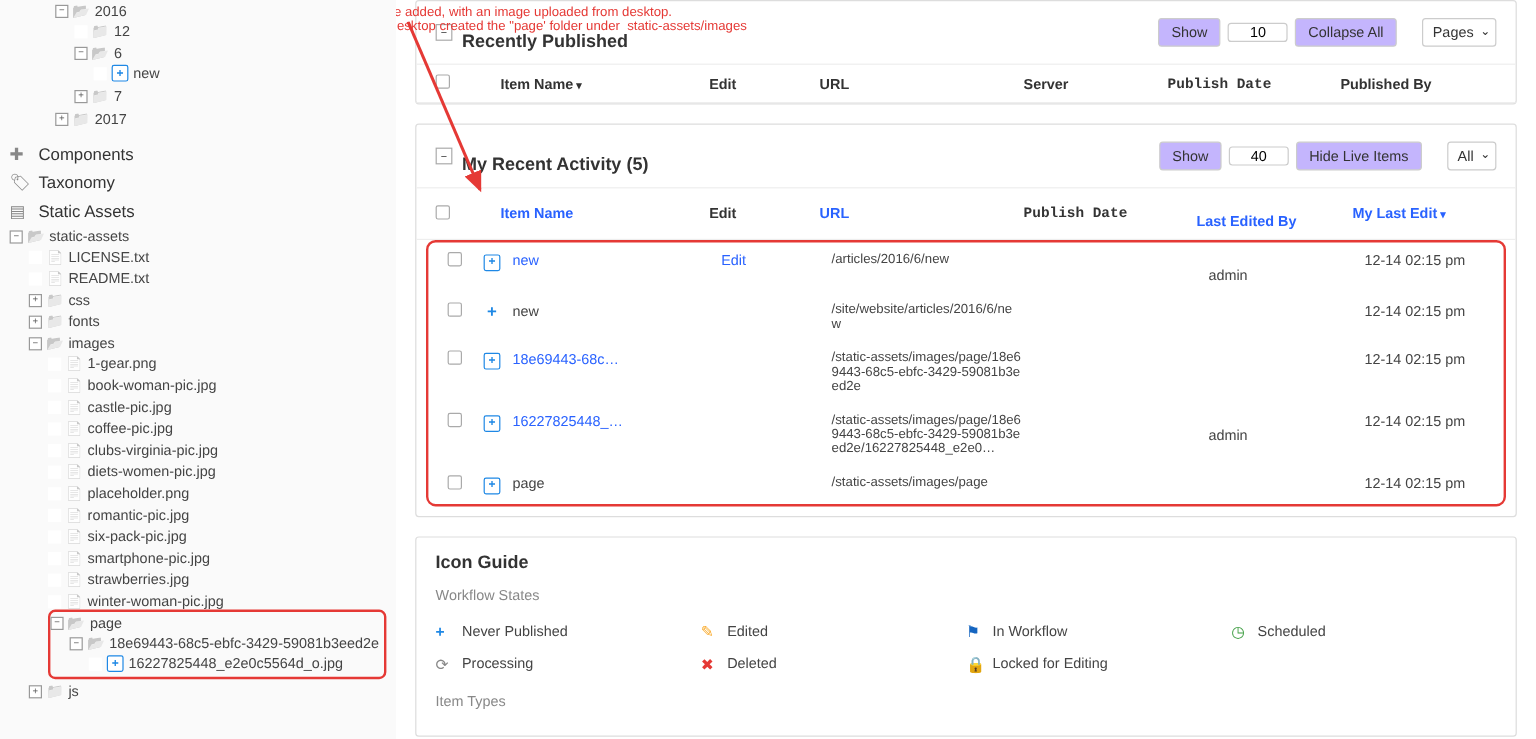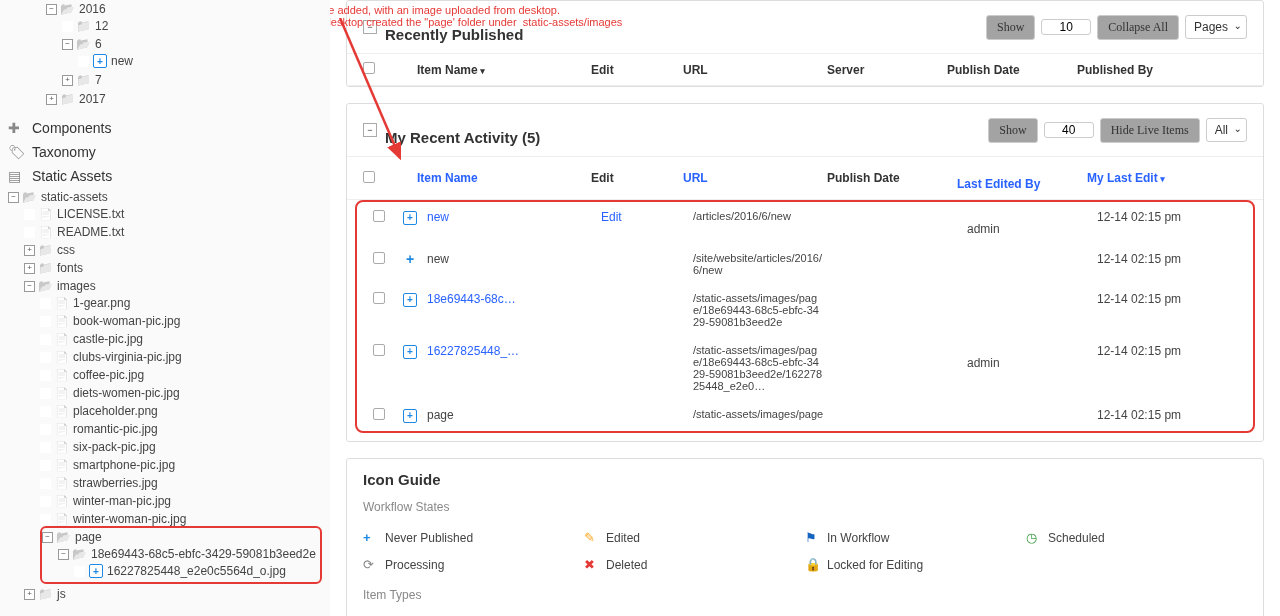--- a/index.html
+++ b/index.html
@@ -22,34 +22,34 @@
 .tree .label { font-size: 12px; color: #444; cursor: pointer; }
 .section-head { display: flex; align-items: center; gap: 8px; font-size: 14px; color: #333; padding: 4px 0; font-weight: 400; }
 .section-head .sicon { width: 16px; color: #888; font-size: 14px; }
 .highlight-box { border: 2px solid #e53935; border-radius: 6px; padding: 2px; margin-top: -2px; }
 .main { flex: 1; padding: 0 16px 16px 16px; overflow-y: auto; position: relative; }
 .panel { border: 1px solid #ddd; border-radius: 3px; margin-bottom: 16px; background: #fff; }
 .panel-head { display: flex; align-items: center; padding: 10px 16px; border-bottom: 1px solid #eee; gap: 8px; }
 .panel-head .collapse { width: 14px; height: 14px; border: 1px solid #aaa; display: inline-flex; align-items: center; justify-content: center; font-size: 9px; cursor: pointer; }
 .panel-head h3 { font-size: 15px; font-weight: 600; color: #333; margin-top: 15px; }
 .panel-controls { margin-left: auto; display: flex; gap: 6px; align-items: center; }
-.btn { background: #a3a3a3; border: 1px solid #ccc; border-radius: 3px; padding: 4px 10px; font-size: 12px; cursor: pointer; color: #333; font-family: Liberation Serif, serif; }
+.btn { background: #c4b5fd; border: 1px solid #ccc; border-radius: 3px; padding: 4px 10px; font-size: 12px; cursor: pointer; color: #333; }
 .input-sm { width: 50px; padding: 0 6px; border: 1px solid #ccc; border-radius: 3px; font-size: 12px; text-align: center; }
-.select { border: 1px solid #ccc; border-radius: 3px; padding: 4px 18px 4px 8px; font-size: 12px; background: #fff; position: relative; cursor: pointer; }
+.select { border: 1px solid #ccc; border-radius: 3px; padding: 4px 18px 4px 8px; font-size: 12px; background: #fff; position: relative; cursor: pointer; margin-left: 15px; }
 .select::after { content: "⌄"; position: absolute; right: 4px; font-size: 10px; }
 .columns { display: flex; padding: 8px 16px; border-bottom: 1px solid #eee; font-size: 12px; font-weight: 600; color: #333; align-items: center; }
 .columns .link { color: #2962ff; cursor: pointer; }
 .columns .sort::after { content: " ▾"; font-size: 9px; }
 .col-cb { width: 30px; }
 .col-ico { width: 24px; }
 .col-name { width: 130px; }
 .col-edit { width: 92px; margin-left: 44px; }
-.col-url { width: 144px; }
+.col-url { width: 170px; }
 .col-server { width: 120px; }
-.col-pubdate { width: 130px; }
+.col-pubdate { width: 144px; font-family: Liberation Mono, monospace; }
 .col-editor { width: 130px; margin-top: 12px; }
 .col-last { flex: 1; }
 .trow { display: flex; padding: 8px 16px; font-size: 12px; color: #444; align-items: flex-start; }
 .trow .col-name { color: #2962ff; cursor: pointer; }
 .trow .col-name.plain { color: #444; }
 .trow .col-edit.link { color: #2962ff; cursor: pointer; }
 .trow .col-url { word-break: break-all; padding-right: 12px; font-size: 11px; }
 .cb { width: 12px; height: 12px; border: 1px solid #aaa; border-radius: 2px; display: inline-block; cursor: pointer; }
 .highlight-table { border: 2px solid #e53935; border-radius: 8px; margin: 0 8px 8px 8px; }
 .annot { position: absolute; color: #e53935; font-size: 11px; font-weight: 500; z-index: 20; }
@@ -196,34 +196,34 @@
                 <div class="row">
                   <span class="toggle empty"></span>
                   <span class="ico file"></span>
                   <span class="label">castle-pic.jpg</span>
                 </div>
               </li>
               <li>
                 <div class="row">
                   <span class="toggle empty"></span>
                   <span class="ico file"></span>
+                  <span class="label">coffee-pic.jpg</span>
+                </div>
+              </li>
+              <li>
+                <div class="row">
+                  <span class="toggle empty"></span>
+                  <span class="ico file"></span>
                   <span class="label">clubs-virginia-pic.jpg</span>
                 </div>
               </li>
               <li>
                 <div class="row">
                   <span class="toggle empty"></span>
                   <span class="ico file"></span>
-                  <span class="label">coffee-pic.jpg</span>
-                </div>
-              </li>
-              <li>
-                <div class="row">
-                  <span class="toggle empty"></span>
-                  <span class="ico file"></span>
                   <span class="label">diets-women-pic.jpg</span>
                 </div>
               </li>
               <li>
                 <div class="row">
                   <span class="toggle empty"></span>
                   <span class="ico file"></span>
                   <span class="label">placeholder.png</span>
                 </div>
               </li>
@@ -246,27 +246,20 @@
                   <span class="toggle empty"></span>
                   <span class="ico file"></span>
                   <span class="label">smartphone-pic.jpg</span>
                 </div>
               </li>
               <li>
                 <div class="row">
                   <span class="toggle empty"></span>
                   <span class="ico file"></span>
                   <span class="label">strawberries.jpg</span>
-                </div>
-              </li>
-              <li>
-                <div class="row">
-                  <span class="toggle empty"></span>
-                  <span class="ico file"></span>
-                  <span class="label">winter-man-pic.jpg</span>
                 </div>
               </li>
               <li>
                 <div class="row">
                   <span class="toggle empty"></span>
                   <span class="ico file"></span>
                   <span class="label">winter-woman-pic.jpg</span>
                 </div>
               </li>
             </ul>

